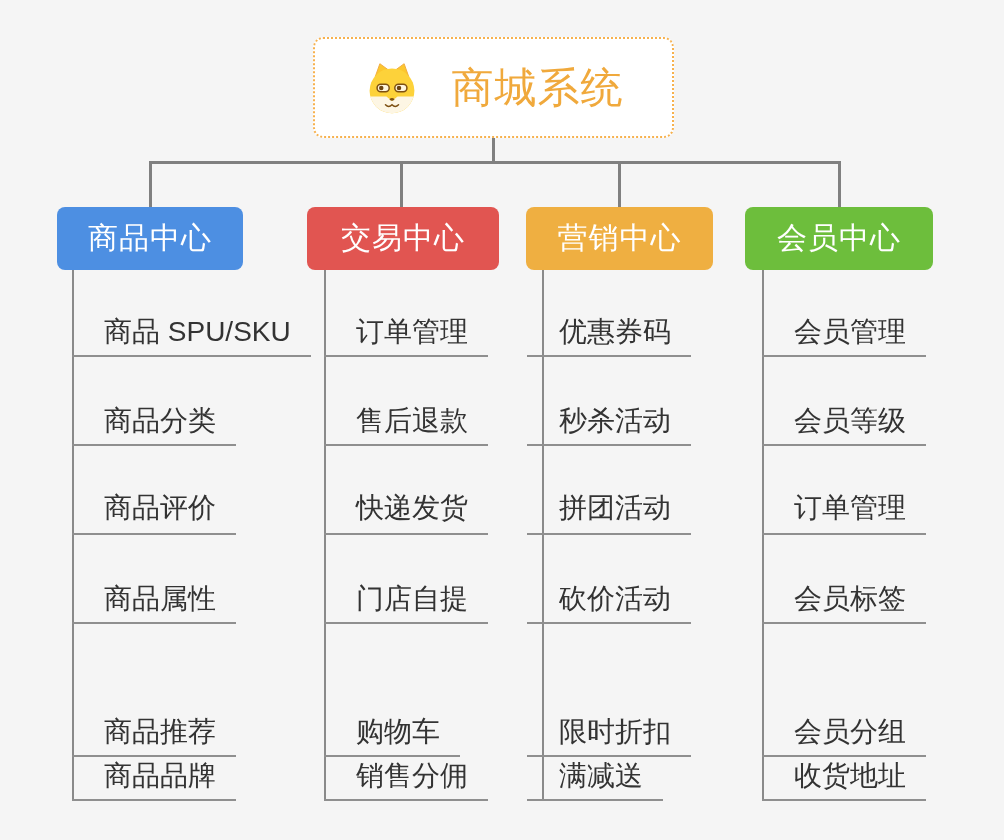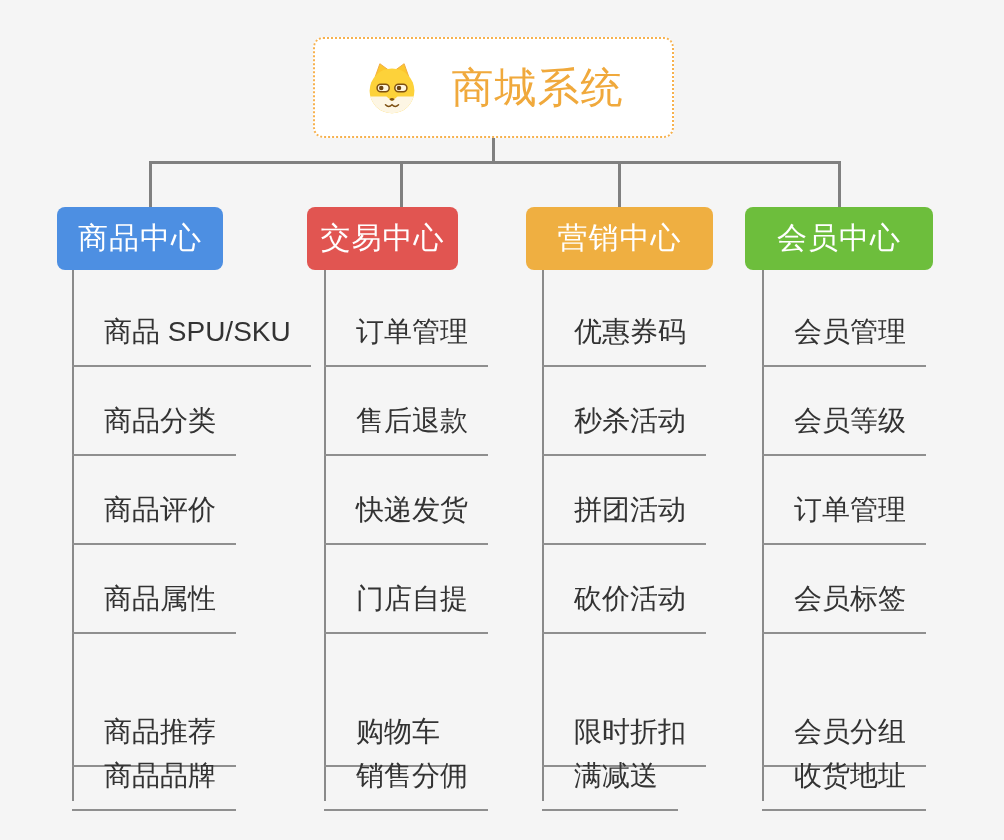--- a/index.html
+++ b/index.html
@@ -46,48 +46,48 @@
     border-radius:8px;
     display:flex;align-items:center;justify-content:center;
     cursor:pointer;
   }
   .branch-box span{
     font-size:30px;
     color:var(--header_text,#ffffff);
     letter-spacing:1px;
     white-space:nowrap;
   }
-  .box-0{left:57px;width:166px;}
-  .box-1{left:307px;width:151px;}
+  .box-0{left:57px;width:186px;}
+  .box-1{left:307px;width:192px;}
   .box-2{left:526px;width:187px;}
   .box-3{left:745px;width:188px;justify-content:center;}
   
   .trunk{position:absolute;top:270px;width:2px;height:531px;background:var(--trunk,#8a8a8a);}
   .trunk-0{left:72px;}
   .trunk-1{left:324px;}
   .trunk-2{left:542px;}
   .trunk-3{left:762px;}
   
   .leaf{
     position:absolute;
     font-size:28px;
     line-height:34px;
     color:var(--item_text,#333333);
-    padding:0 20px 16px 32px;
+    padding:0 20px 6px 32px;
     border-bottom:2px solid var(--underline,#8f8f8f);
     white-space:nowrap;
     cursor:pointer;
   }
   .col-0 .leaf{left:72px;}
   .col-1 .leaf{left:324px;}
-  .col-2 .leaf{left:542px;}
+  .col-2 .leaf{left:527px;}
   .col-3 .leaf{left:762px;}
   .row-0{top:315px;}
   .row-1{top:404px;}
-  .row-2{top:493px;}
+  .row-2{top:493px;font-family:Liberation Mono, monospace;}
   .row-3{top:582px;}
   .row-4{top:671px;margin-top:44px;}
   .row-5{top:759px;}
 </style>
 </head>
 <body>
 
 <div class="canvas">
 
   <div class="line root-stem"></div>

